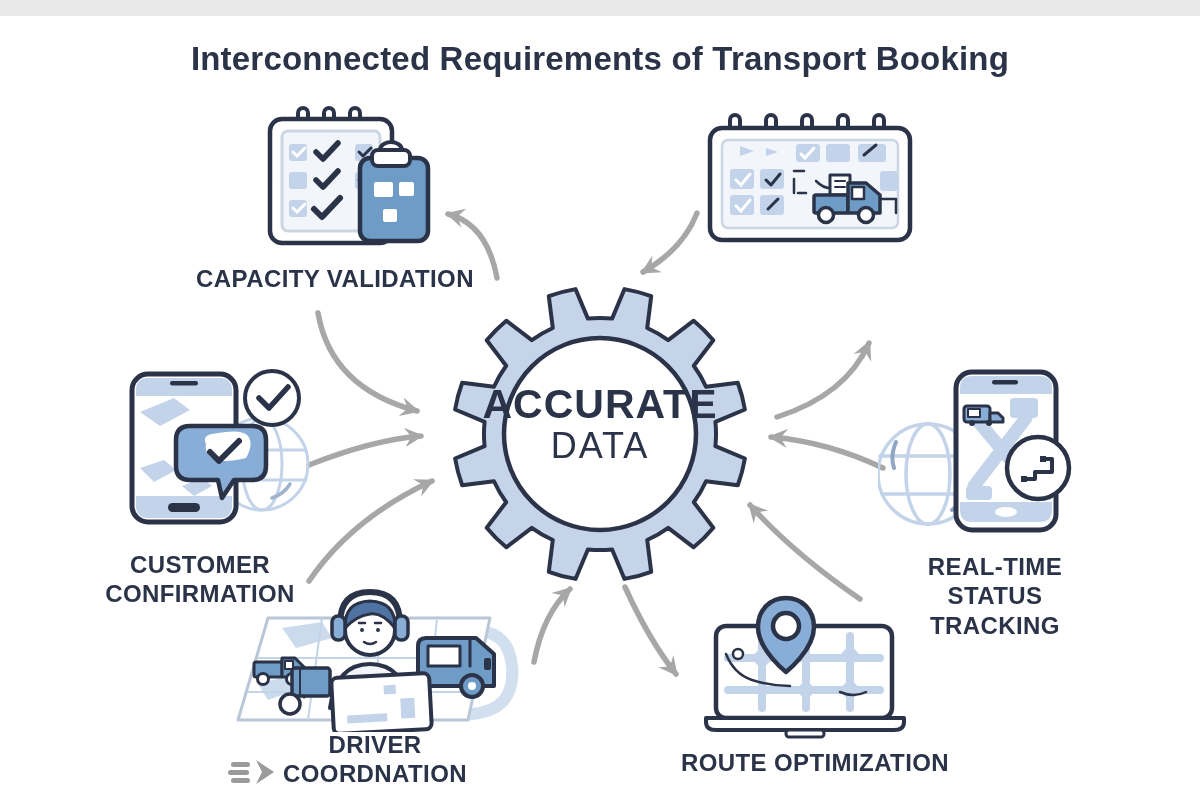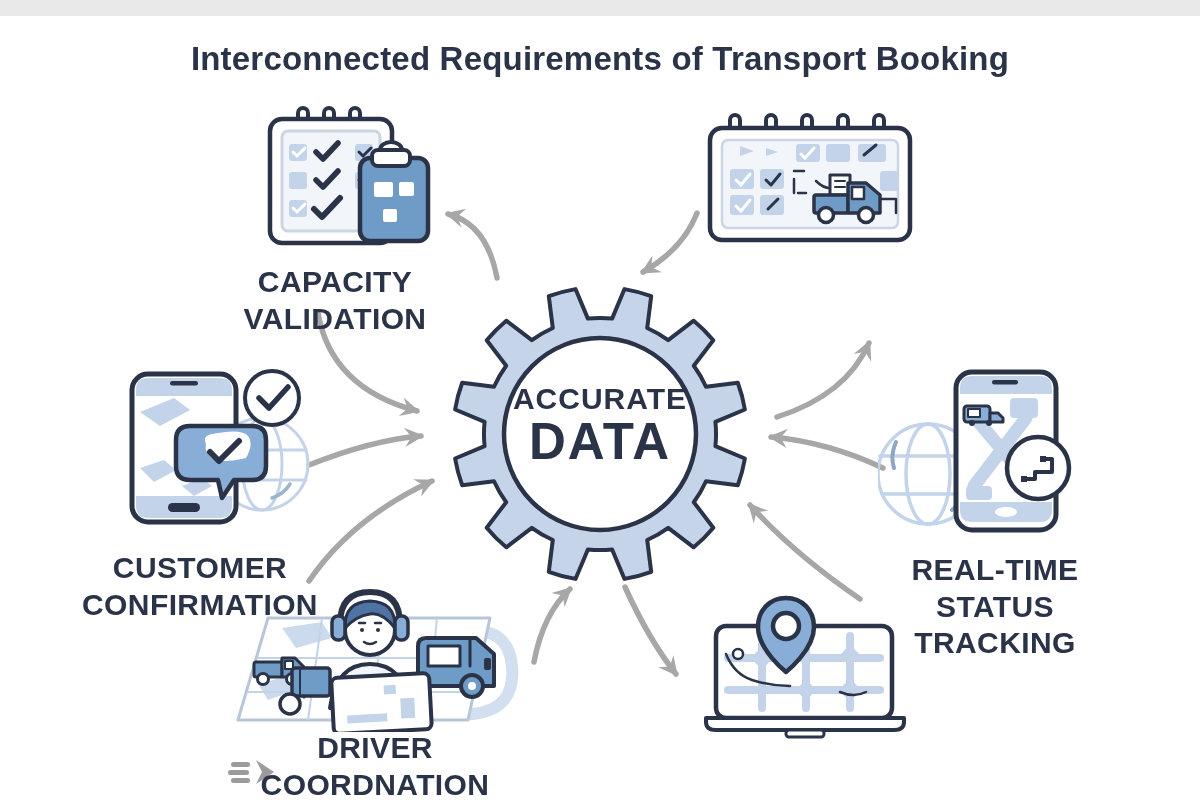--- a/index.html
+++ b/index.html
@@ -1,28 +1,28 @@
 <!DOCTYPE html>
 <html><head>
 <meta charset="utf-8">
 <style>
   :root{
     --ink:#2a3347; --accent-blue:#6f9cc7; --mid-blue:#88aed8; --light-blue:#c3d4ea;
     --pale-blue:#f2f6fb; --gear-fill:#c6d4ea; --arrow-gray:#a7a7a7; --background:#ffffff;
   }
   html,body{margin:0;padding:0;background:#e9e9e9;font-family:"Liberation Sans",sans-serif;}
   #stage{position:relative;width:1200px;height:800px;background:var(--background);overflow:hidden;margin:16px auto;}
-  .lbl{position:absolute;color:var(--ink);font-weight:700;font-size:30px;line-height:1.22;
+  .lbl{position:absolute;color:var(--ink);font-weight:700;font-size:24px;line-height:1.22;
        letter-spacing:.4px;text-align:center;white-space:pre-line;}
   #title{position:absolute;left:0;right:0;top:24px;text-align:center;color:var(--ink);
          font-weight:700;font-size:33px;letter-spacing:.2px;}
   .abs{position:absolute;}
   #gear-text{position:absolute;left:460px;top:366px;width:280px;text-align:center;color:var(--ink);}
-  #gear-text .l1{font-size:30px;font-weight:700;letter-spacing:1px;line-height:1.1;}
-  #gear-text .l2{font-size:51px;font-weight:700;letter-spacing:2px;line-height:1.05;}
+  #gear-text .l1{font-size:41px;font-weight:700;letter-spacing:1px;line-height:1.1;}
+  #gear-text .l2{font-size:36px;font-weight:400;letter-spacing:2px;line-height:1.05;}
   svg{display:block;}
   .sk{stroke:var(--ink);stroke-linecap:round;stroke-linejoin:round;fill:none;}
   .fw{fill:#fff;}
   .fi{fill:var(--ink);stroke:none;}
   .fb{fill:var(--accent-blue);}
   .fm{fill:var(--mid-blue);}
   .fl{fill:var(--light-blue);stroke:none;}
   .fp{fill:var(--pale-blue);}
   .sl{stroke:var(--light-blue);fill:none;stroke-linecap:round;}
   .arrow{stroke:var(--arrow-gray);stroke-width:5.5;fill:none;stroke-linecap:round;}
@@ -243,14 +243,15 @@
       <path d="M28 64 H180 M28 96 H180 M62 42 V114 M106 42 V114 M150 42 V114"></path>
     </g>
     <path class="fl" d="M62 52 l11 12 l-11 12 l-11 -12 z M150 84 l11 12 l-11 12 l-11 -12 z M106 85 l10 11 l-10 11 l-10 -11 z M150 50 l9 10 l-9 10 l-9 -10 z"></path>
     <path class="sk" stroke-width="2.5" d="M26 60 q8 20 26 26 t38 6 M140 98 q14 6 26 0"></path>
     <circle class="fw sk" cx="38" cy="60" r="5" stroke-width="2.5"></circle>
     <path class="fw sk" stroke-width="4" d="M6 124 h198 v4 q0 8 -10 8 H16 q-10 0 -10 -8 z"></path>
     <rect class="fw sk" x="86" y="136" width="38" height="7" rx="3" stroke-width="3"></rect>
     <path class="fm sk" stroke-width="4.5" d="M86 4 C70 4 58 16 58 33 C58 56 86 78 86 78 C86 78 114 56 114 33 C114 16 102 4 86 4 Z"></path>
     <circle class="fw sk" cx="86" cy="32" r="13" stroke-width="4.5"></circle>
   </svg>
+  <div class="lbl" style="left:655px;top:732px;width:320px;">ROUTE OPTIMIZATION</div>
 
 </div>
 
 </body></html>

